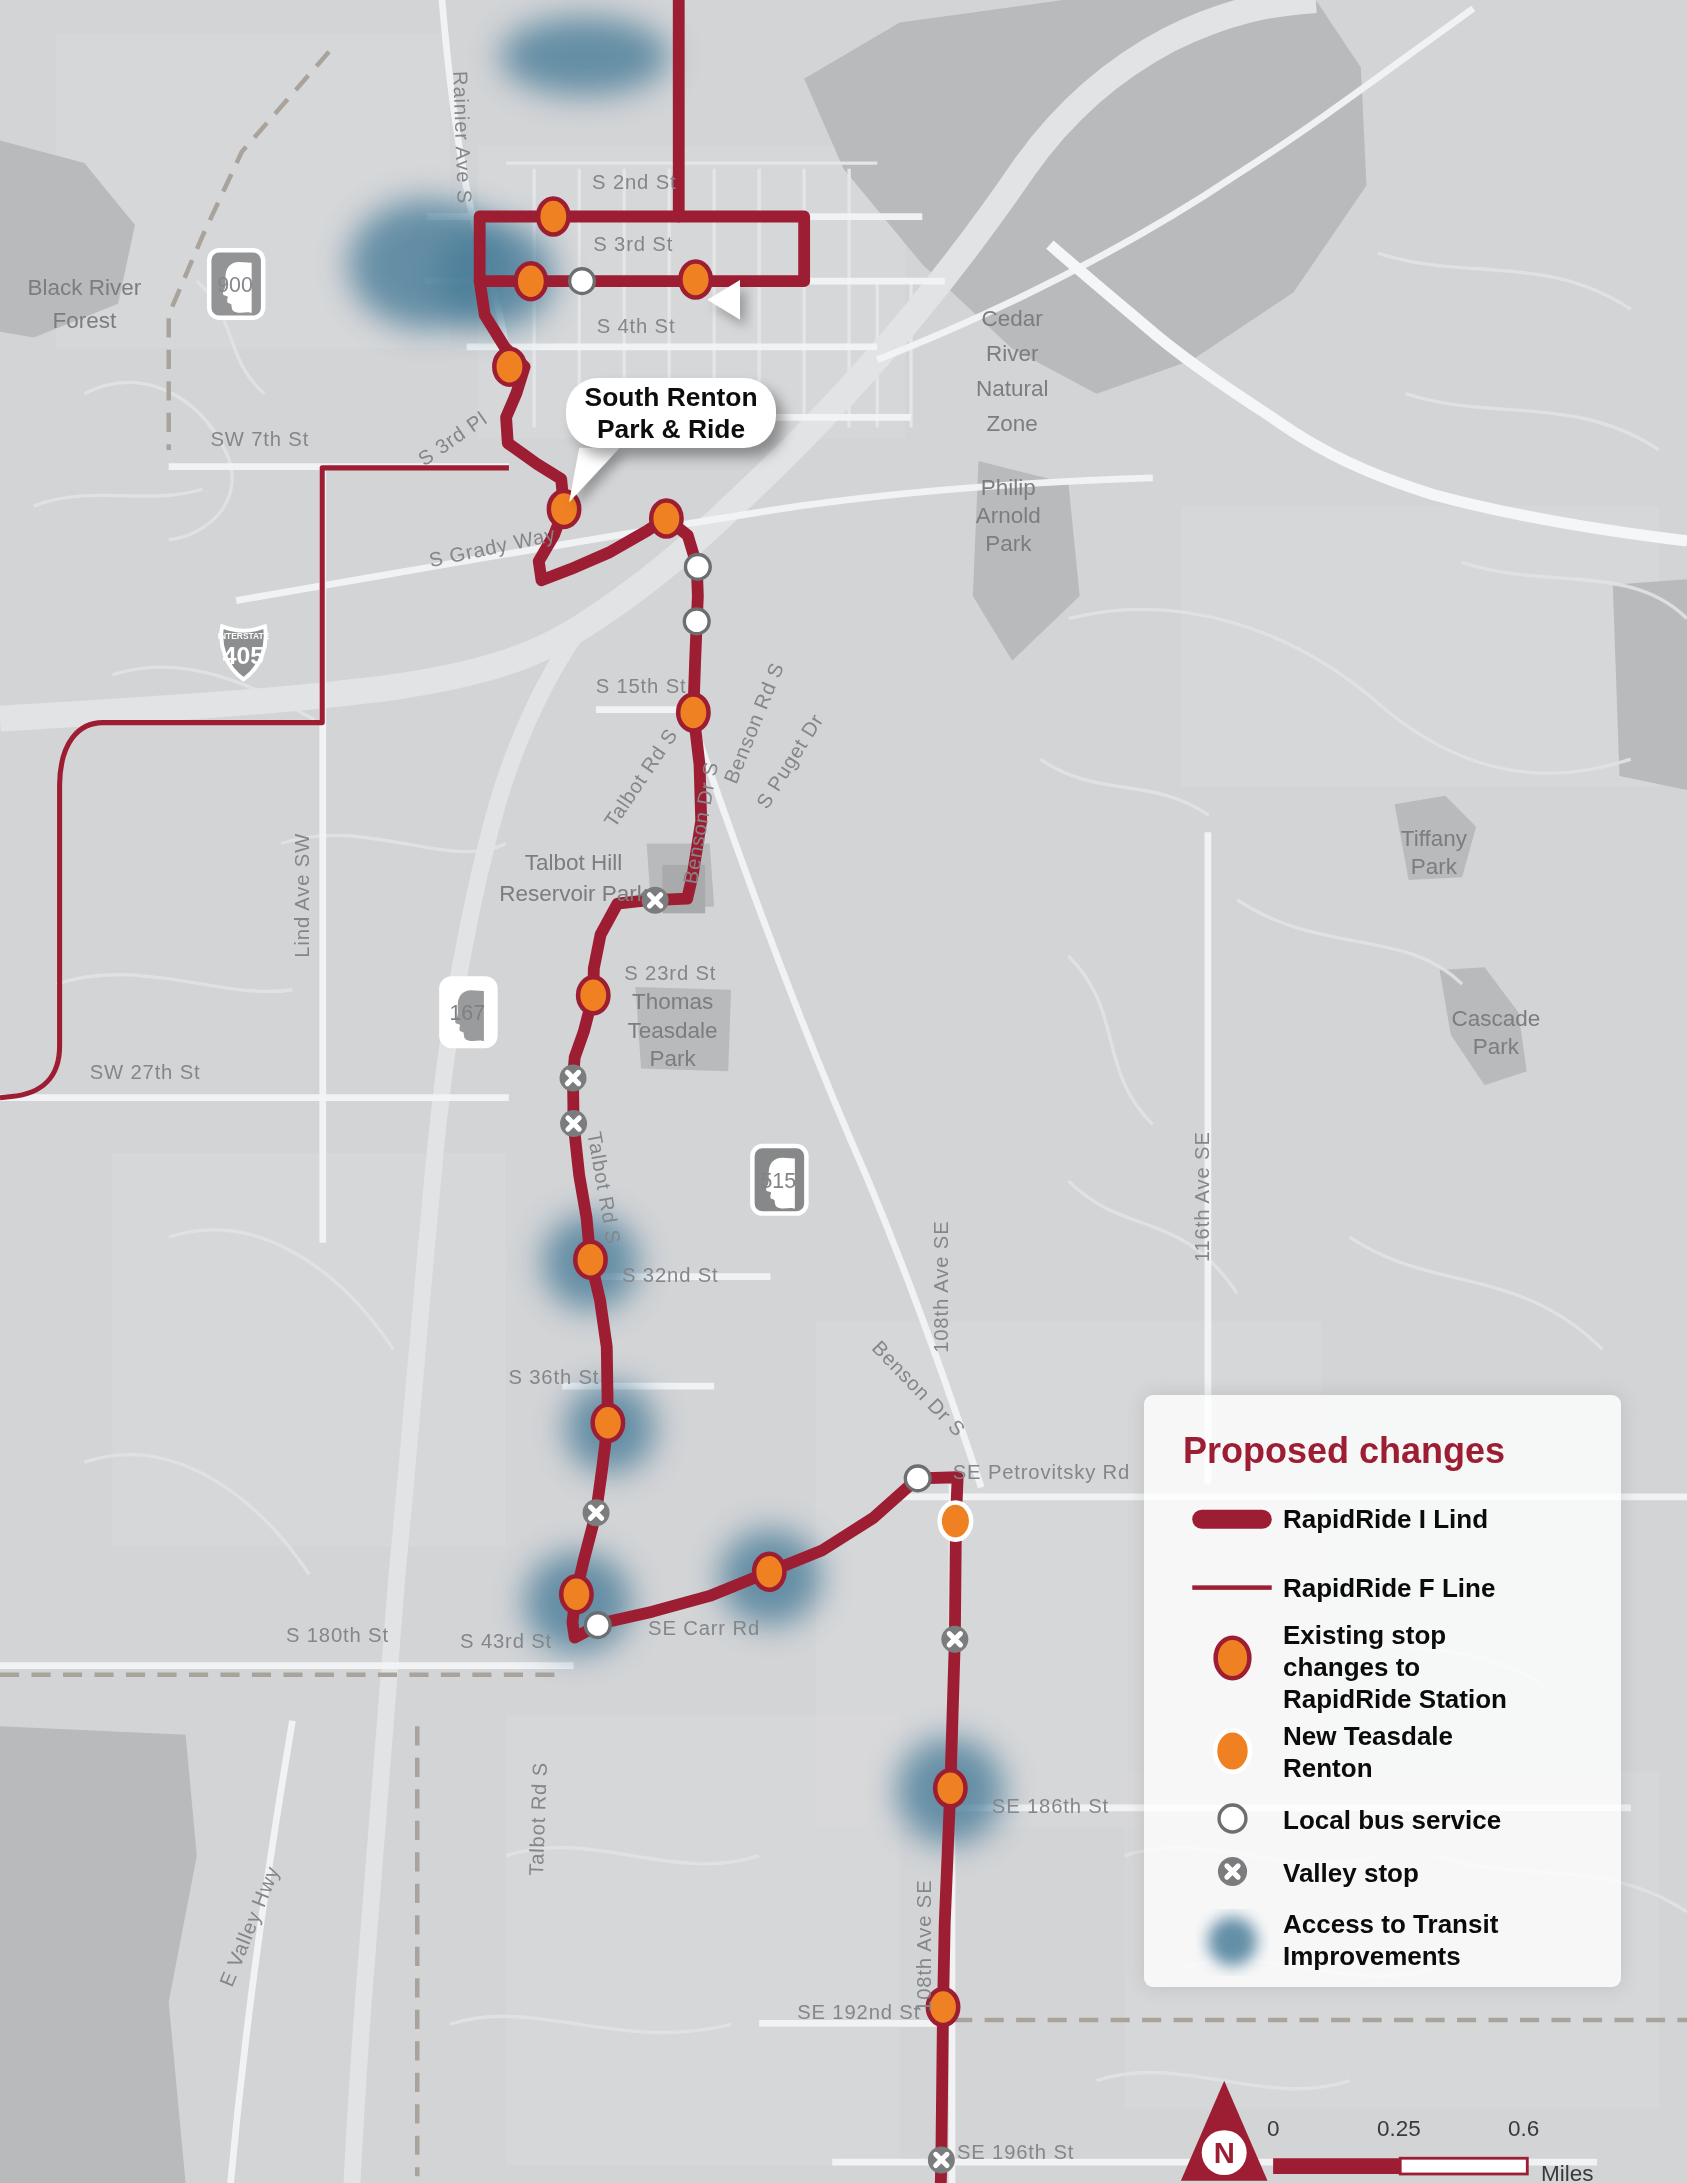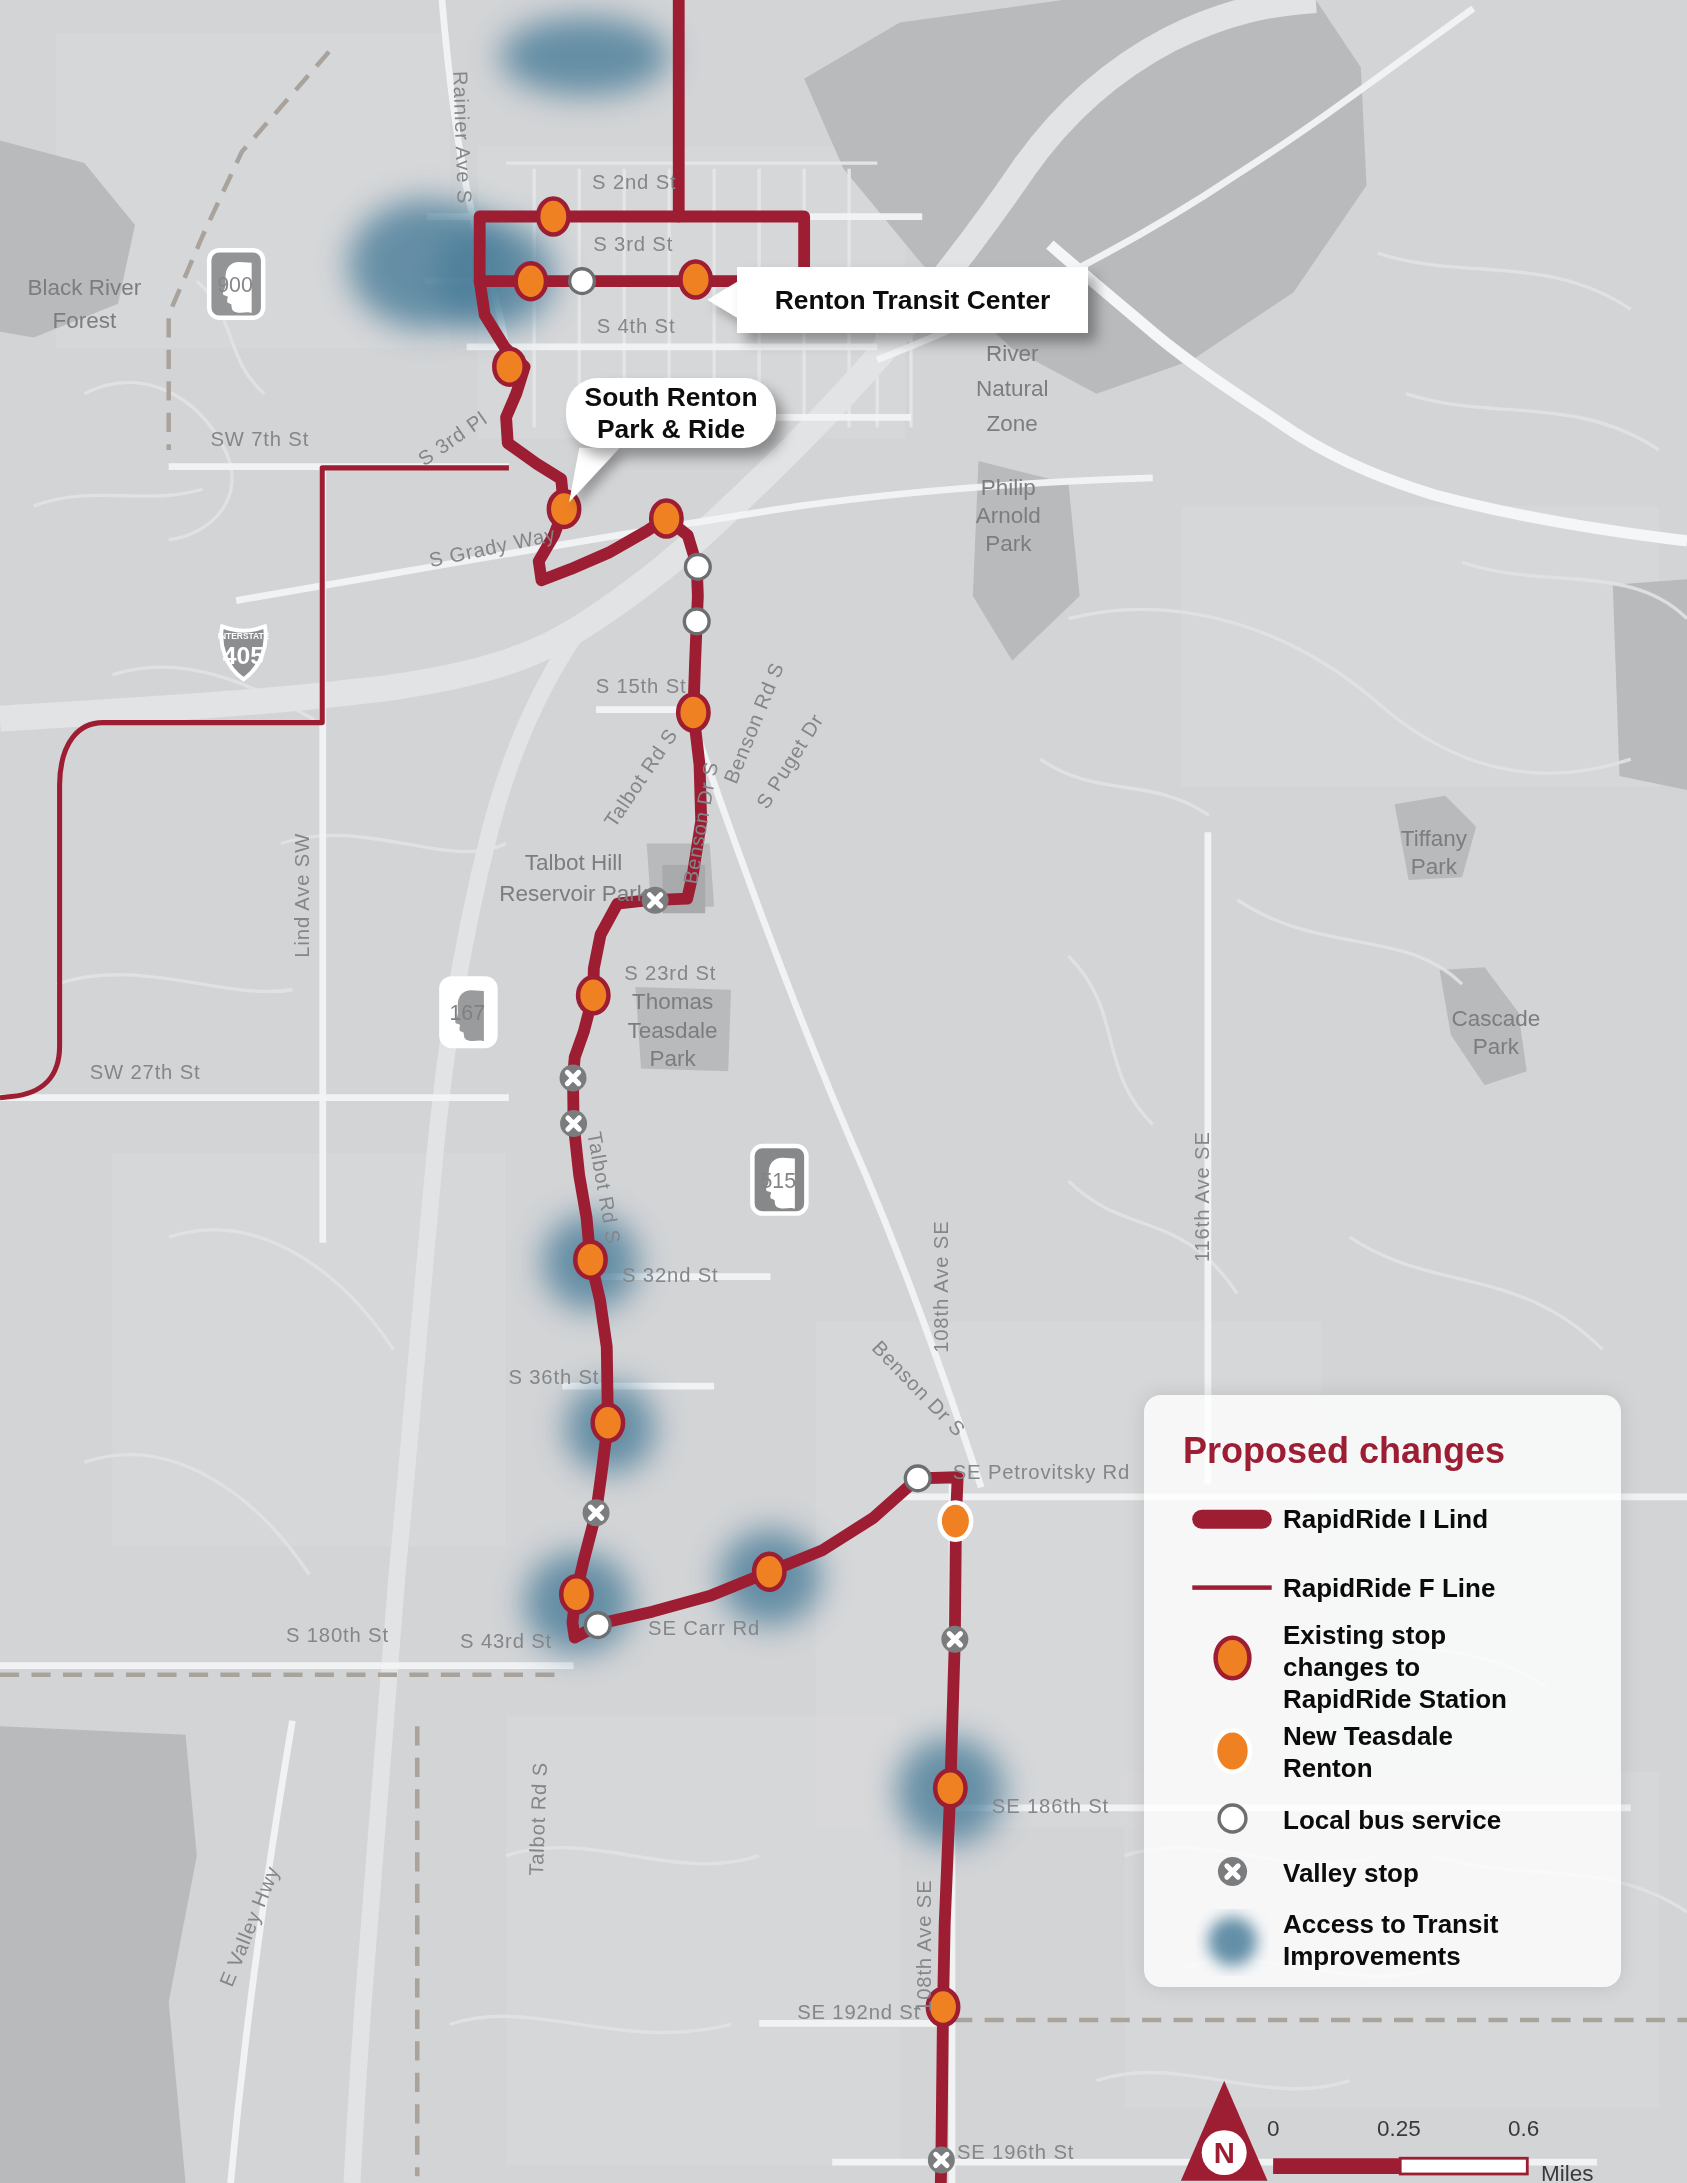--- a/index.html
+++ b/index.html
@@ -6,21 +6,21 @@
   #stage{position:relative;width:1687px;height:2183px;overflow:hidden;
          font-family:"Liberation Sans",sans-serif;background:#d3d4d6;}
   #mapsvg{position:absolute;left:0;top:0;width:100%;height:100%;}
   .callout{position:absolute;background:#fff;box-shadow:7.9px 9px 12.4px rgba(0,0,0,.35);
            display:flex;flex-direction:column;justify-content:center;align-items:center;
            font-weight:bold;color:#0d0d0d;z-index:30;}
   .callout .cline{white-space:nowrap;line-height:1.22;}
   #callout-rtc{font-size:26.4px;padding:0 19px;}
   #callout-srpr{font-size:26.4px;padding:0 14.6px;border-radius:32px;}
   #legend{position:absolute;left:1144px;top:1395px;width:477px;height:592px;
-          background:rgba(255,255,255,.80);border-radius:17px;z-index:25;
+          background:rgba(255,255,255,.80);border-radius:9px;z-index:25;
           box-shadow:0 0 17px rgba(120,120,120,.25);}
   #legend h1{margin:0;position:absolute;left:39px;top:35px;font-size:36px;color:#9d1d33;}
   .li-row{position:absolute;left:0;width:100%;}
   .li-icon{position:absolute;left:43px;width:90px;display:flex;justify-content:center;align-items:center;}
   .li-text{position:absolute;left:139px;font-size:26px;font-weight:bold;color:#0b0b0b;line-height:1.24;}
   .scale-num{position:absolute;font-size:22.5px;color:#3a3a3c;}
 </style>
 </head>
 <body>
 
@@ -234,23 +234,20 @@
       <polygon points="1012,893 1030,796 1102,796" fill="#ffffff" filter="url(#softsh)"></polygon>
       <g>
         <polygon points="2177,3700 2100,3878 2254,3878" fill="#9d1d33"></polygon>
         <circle cx="2177" cy="3828" r="40" fill="#fff"></circle>
         <text x="2177" y="3846" text-anchor="middle" font-size="52" font-weight="bold" fill="#9d1d33" font-family="&quot;Liberation Sans&quot;,sans-serif">N</text>
       </g>
       <rect x="2264" y="3838" width="226" height="28" fill="#9d1d33"></rect>
       <rect x="2490" y="3838" width="226" height="28" fill="#fff" stroke="#9d1d33" stroke-width="5"></rect>
     </svg>
 
-  <div class="callout" id="callout-rtc" style="left: 737px; top: 267px; width: 313px; height: 66px;">
-    <div class="cline">Renton Transit Center</div>
-  </div>
 
   <div class="callout" id="callout-srpr" style="left: 566px; top: 378px; width: 181px; height: 70px;">
     <div class="cline">South Renton</div>
     <div class="cline">Park &amp; Ride</div>
   </div>
 
   <div id="legend">
     <h1>Proposed changes</h1>
 
     <div class="li-row" style="top:107px">

